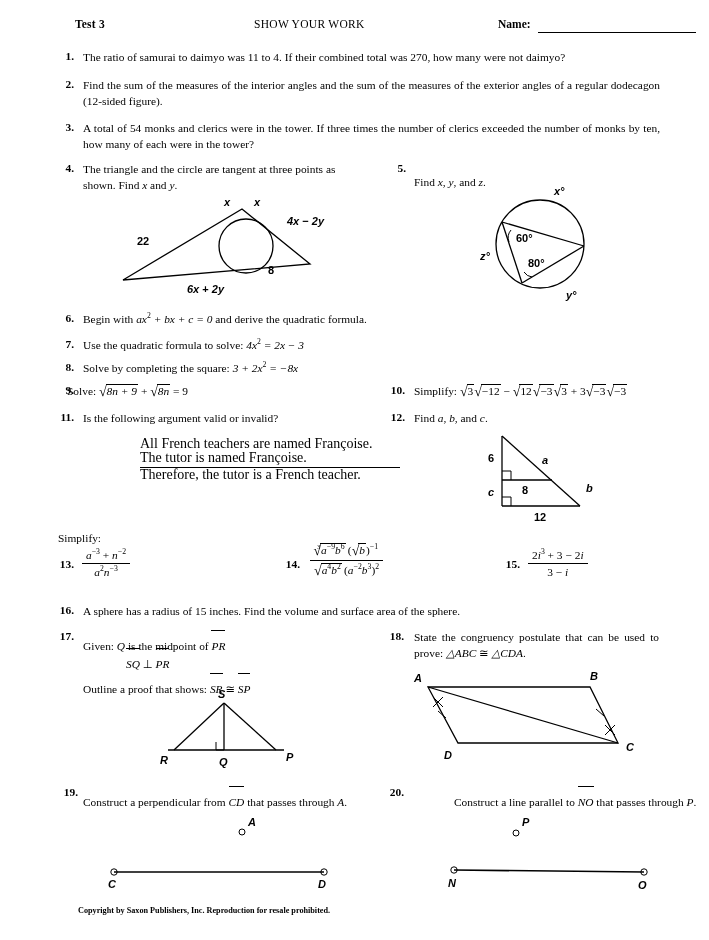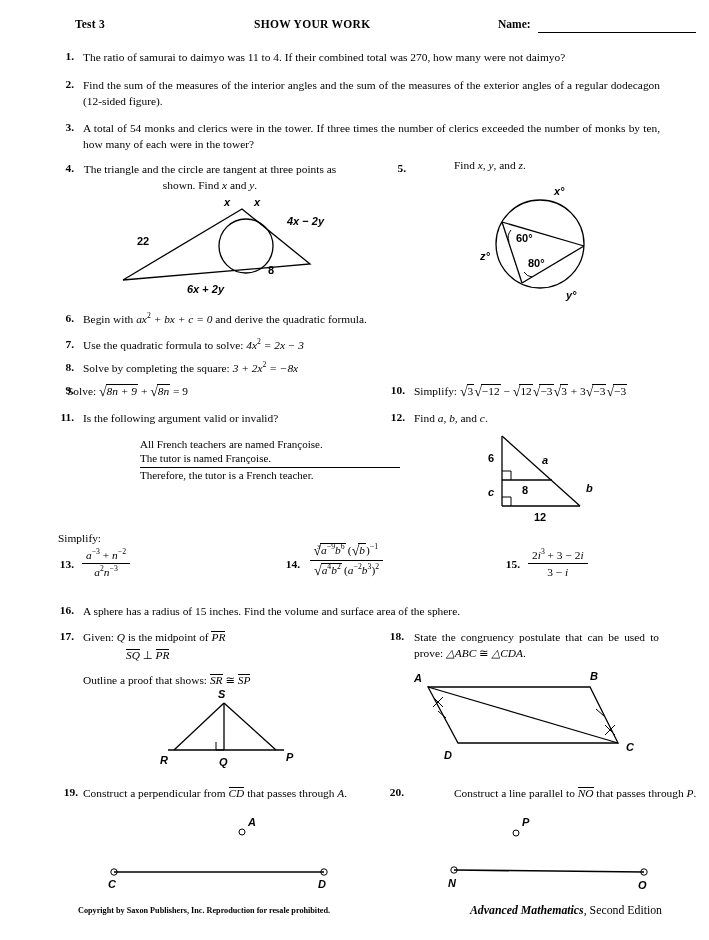--- a/index.html
+++ b/index.html
@@ -33,21 +33,21 @@
   .hdr-test {
     position: absolute;
     left: 17px; top: 0;
     font-weight: bold;
     font-size: 11.5px;
     letter-spacing: .2px;
   }
   .hdr-title {
     position: absolute;
     left: 196px; top: 0;
-    font-weight: bold;
+    font-weight: normal;
     font-size: 11.5px;
     letter-spacing: .3px;
   }
   .hdr-name {
     position: absolute;
     left: 440px; top: 0;
     font-weight: bold;
     font-size: 11.5px;
   }
   .hdr-rule {
@@ -72,21 +72,21 @@
   .ptext.nojust { text-align: left; }
 
   i, .it { font-style: italic; }
 
   
   sup { font-size: 0.68em; vertical-align: super; line-height: 0; }
 
   
   .ovl {
     border-top: 1.1px solid #000;
-    padding-top: 0px;
+    padding-top: 10px;
     display: inline-block;
     line-height: 1.05;
   }
 
   
   .rad { display: inline-block; white-space: nowrap; position: relative; }
   .rad > .sym { font-size: 1.22em; vertical-align: -0.07em; }
   .rad > .bar {
     border-top: 1.05px solid #000;
     display: inline-block;
@@ -108,21 +108,21 @@
     vertical-align: middle;
     text-align: center;
     line-height: 1.25;
   }
   .frac > .num { display: block; padding: 0 4px 1px 4px; }
   .frac > .den { display: block; border-top: 1.2px solid #000; padding: 1px 4px 0 4px; }
 
   
   .argument {
     position: absolute;
-    font-size: 11px;
+    font-size: 14px;
     line-height: 14.4px;
   }
   .argument .premise2 { border-bottom: 1.1px solid #000; display: inline-block; padding-bottom: 1px; padding-right: 80px;}
   .argument .ln { display: block; }
 
   
   .simplify-label {
     position: absolute;
     font-size: 11.4px;
   }
@@ -176,39 +176,39 @@
   <div class="pnum" style="left:58px; top:50px; width:16px;">1.</div>
   <div class="ptext nojust" style="left:83px; top:50px; width:575px;">The ratio of samurai to daimyo was 11 to 4. If their combined total was 270, how many were not daimyo?</div>
 
   <div class="pnum" style="left:58px; top:78px; width:16px;">2.</div>
   <div class="ptext" style="left:83px; top:78px; width:577px;">Find the sum of the measures of the interior angles and the sum of the measures of the exterior angles of a regular dodecagon (12-sided figure).</div>
 
   <div class="pnum" style="left:58px; top:121px; width:16px;">3.</div>
   <div class="ptext" style="left:83px; top:121px; width:577px;">A total of 54 monks and clerics were in the tower. If three times the number of clerics exceeded the number of monks by ten, how many of each were in the tower?</div>
 
   <div class="pnum" style="left:58px; top:162px; width:16px;">4.</div>
-  <div class="ptext nojust" style="left:70px; top:162px; width:280px;text-align:center;">
+  <div class="ptext nojust" style="left:83px; top:162px; width:280px;">
     <span>The triangle and the circle are tangent at three points as shown. Find </span><i>x</i><span> and </span><i>y</i><span>.</span>
   </div>
 
   <div class="fig" style="left:105px; top:192px;">
     <svg width="270" height="105" viewBox="0 0 270 105">
       <polygon points="18,88 137,17 205,72" stroke-width="1.3"></polygon>
       <circle cx="141" cy="54" r="27" stroke-width="1.3"></circle>
       <text x="119" y="14">x</text>
       <text x="149" y="14">x</text>
       <text x="32" y="53" class="up">22</text>
       <text x="182" y="33" class="up"><tspan font-style="italic">4x</tspan> − <tspan font-style="italic">2y</tspan></text>
       <text x="163" y="82" class="up">8</text>
       <text x="82" y="101" class="up"><tspan font-style="italic">6x</tspan> + <tspan font-style="italic">2y</tspan></text>
     </svg>
   </div>
 
   <div class="pnum" style="left:390px; top:162px; width:16px;">5.</div>
-  <div class="ptext nojust" style="left:414px; top:158px; width:240px;margin-left:40px;">
+  <div class="ptext nojust" style="left:414px; top:175px; width:240px;">
     <span>Find </span><i>x</i><span>, </span><i>y</i><span>, and </span><i>z</i><span>.</span>
   </div>
 
   <div class="fig" style="left:478px; top:184px;">
     <svg width="130" height="118" viewBox="0 0 130 118">
       <circle cx="62" cy="60" r="44" stroke-width="1.3"></circle>
       <line x1="24" y1="38" x2="106" y2="62" stroke-width="1.3"></line>
       <line x1="24" y1="38" x2="44" y2="99" stroke-width="1.3"></line>
       <line x1="44" y1="99" x2="106" y2="62" stroke-width="1.3"></line>
       <path d="M 33 46 A 12 12 0 0 0 31 58" stroke-width="1"></path>
@@ -380,17 +380,14 @@
       <text x="82" y="14">P</text>
       <line x1="14" y1="58" x2="204" y2="60" stroke-width="1.6"></line>
       <circle cx="14" cy="58" r="3.2" fill="#000" stroke="none"></circle>
       <circle cx="204" cy="60" r="3.2" fill="#000" stroke="none"></circle>
       <text x="8" y="75">N</text>
       <text x="198" y="77">O</text>
     </svg>
   </div>
 
   <div class="footer-left">Copyright by Saxon Publishers, Inc. Reproduction for resale prohibited.</div>
-  <div class="footer-right">
-    <span class="emph">Advanced Mathematics</span><span class="reg">, Second Edition</span>
-  </div>
 
 </div>
 
 </body></html>

